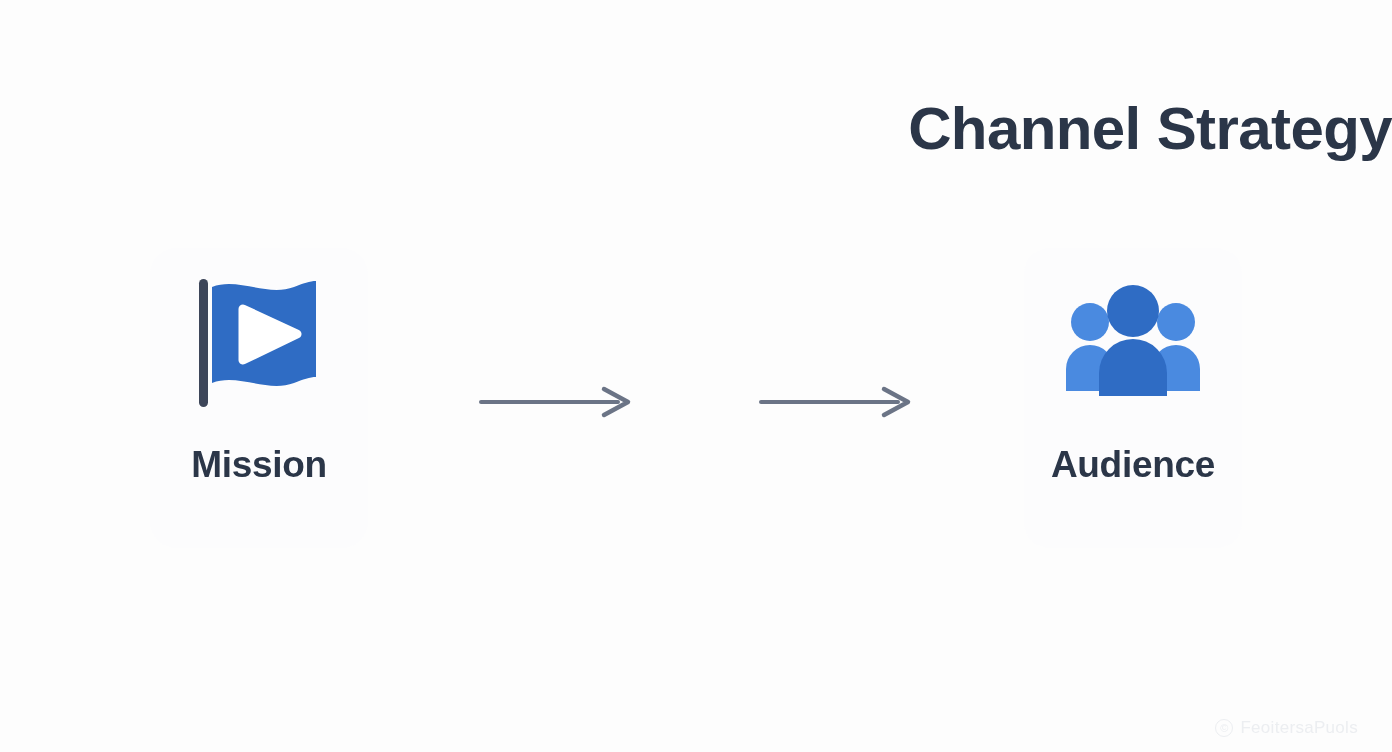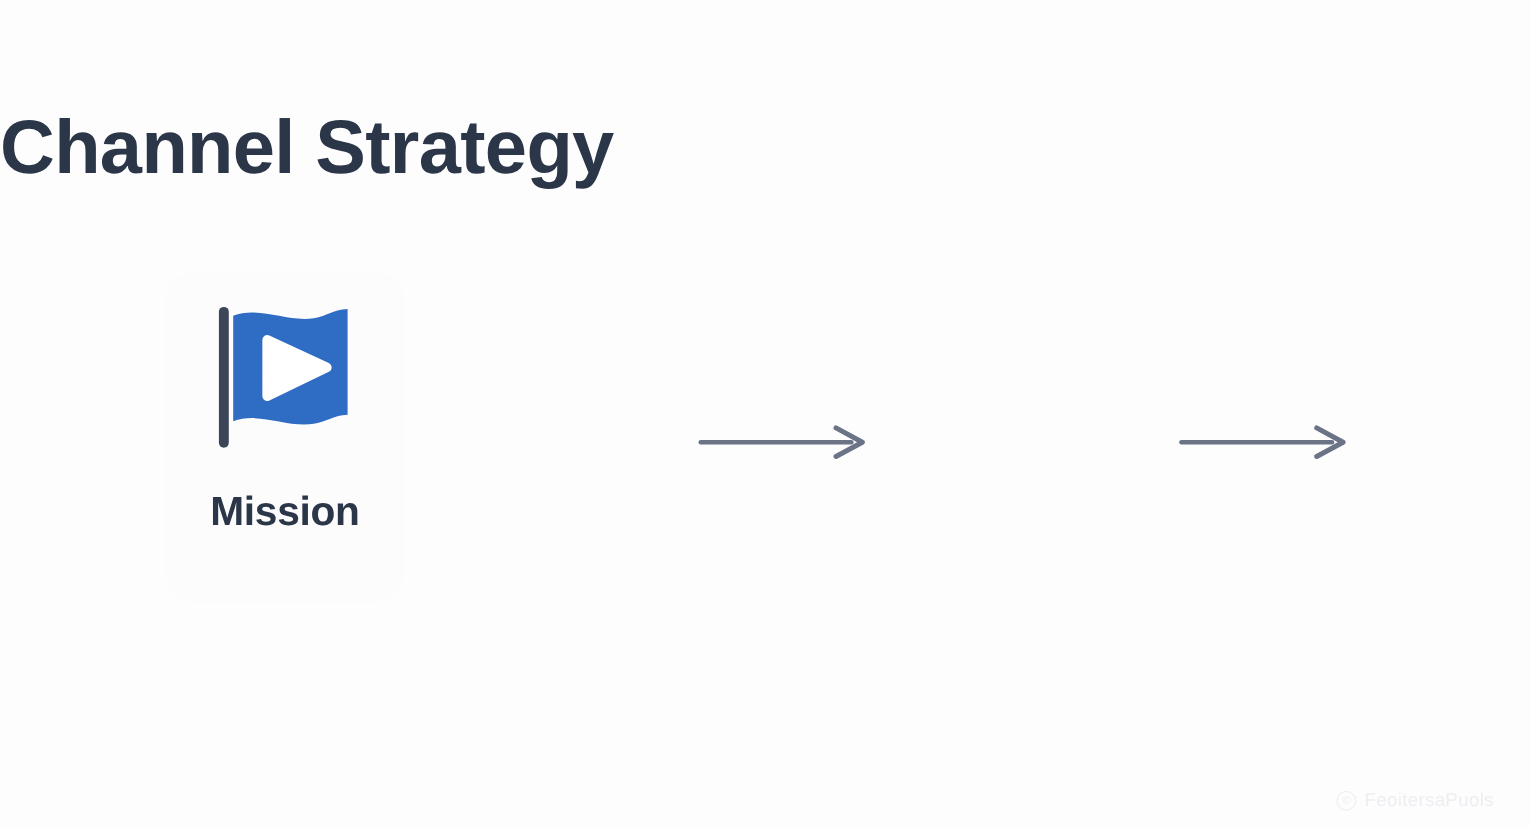--- a/index.html
+++ b/index.html
@@ -24,22 +24,22 @@
     height: 752px;
     background: #fdfdfd;
   }
 
   
   #title {
     position: absolute;
     top: 96px;
     left: 0;
     width: 1392px;
-    text-align: left;
-    font-size: 69px;
+    text-align: right;
+    font-size: 60px;
     font-weight: 700;
     letter-spacing: -0.6px;
     color: #2b3648;
     line-height: 1.1;
     white-space: nowrap;
   }
 
   
   #flow {
     position: absolute;
@@ -156,20 +156,36 @@
     </div>
 
 
     <div class="connector">
       <svg width="156" height="34" viewBox="0 0 156 34" aria-hidden="true">
         <line x1="3" y1="17" x2="140" y2="17" stroke="#6b7486" stroke-width="4" stroke-linecap="round"></line>
         <polyline points="126,4 150,17 126,30" fill="none" stroke="#6b7486" stroke-width="4.5" stroke-linecap="round" stroke-linejoin="round"></polyline>
       </svg>
     </div>
 
+    <div class="node">
+      <div class="node-icon">
+        <svg width="140" height="120" viewBox="0 0 140 120" aria-hidden="true">
+
+          <circle cx="27" cy="39" r="19" fill="#4a8ae0"></circle>
+          <path d="M3 108 L3 86 A24 24 0 0 1 51 86 L51 108 Z" fill="#4a8ae0"></path>
+
+          <circle cx="113" cy="39" r="19" fill="#4a8ae0"></circle>
+          <path d="M89 108 L89 86 A24 24 0 0 1 137 86 L137 108 Z" fill="#4a8ae0"></path>
+
+          <circle cx="70" cy="28" r="26" fill="#2f6cc4"></circle>
+          <path d="M36 113 L36 90 A34 34 0 0 1 104 90 L104 113 Z" fill="#2f6cc4"></path>
+        </svg>
+      </div>
+      <div class="node-label">Audience</div>
+    </div>
 
   </div>
 
   <div id="watermark">
     <span class="wm-mark">©</span>
     <span class="wm-text">FeoitersaPuols</span>
   </div>
 
 </div>
 

